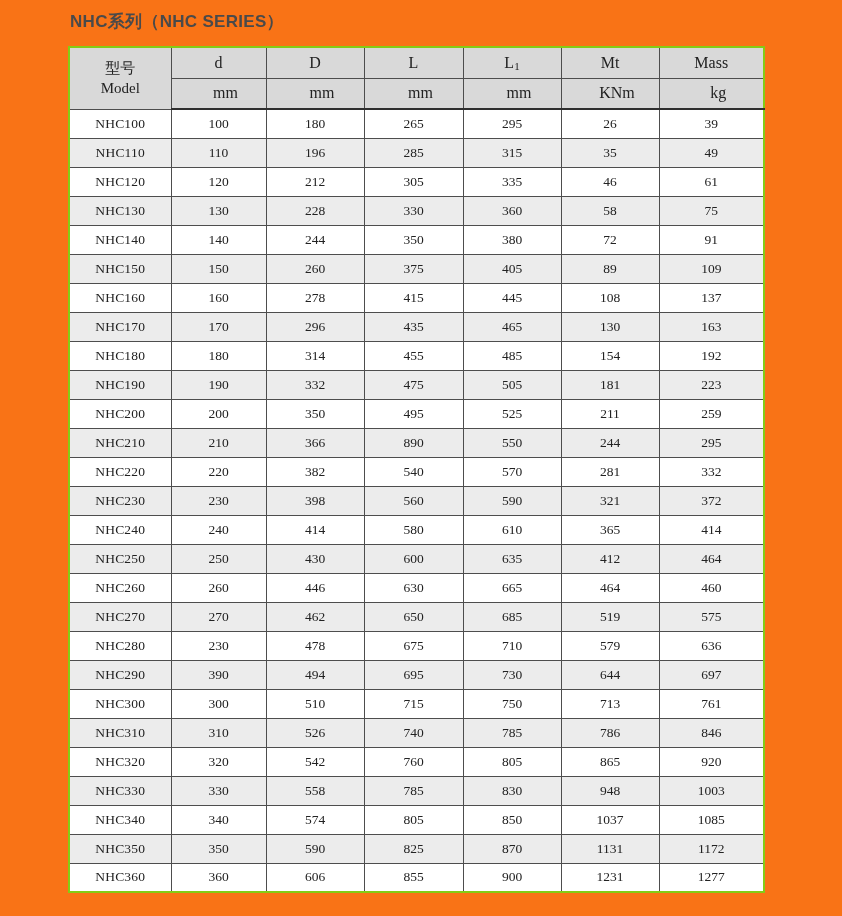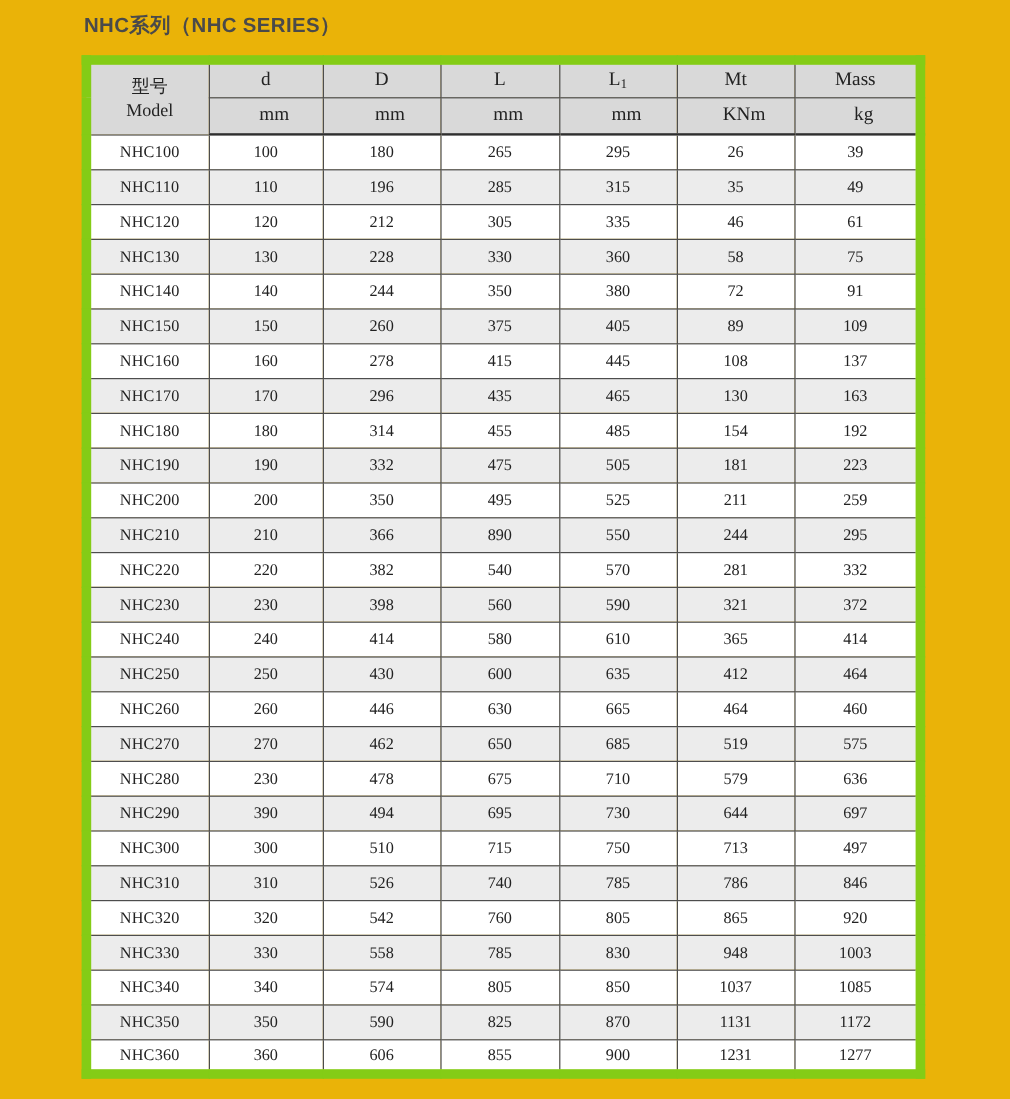--- a/index.html
+++ b/index.html
@@ -5,36 +5,36 @@
   * { margin: 0; padding: 0; box-sizing: border-box; }
   html, body {
     background: #ffffff;
     width: 842px;
     font-family: "Liberation Serif", "DejaVu Serif", serif;
   }
   .page {
     width: 842px;
     height: 916px;
     padding: 10px 0 0 68px;
-    background: #eab308;
+    background: #f97316;
   }
   .page-title {
     font-family: "Liberation Sans", "DejaVu Sans", sans-serif;
     font-weight: bold;
     font-size: 17px;
     color: #4a4a4a;
     letter-spacing: 0.3px;
     margin-bottom: 13px;
     margin-left: 2px;
   }
   table.spec-table {
     border-collapse: collapse;
     table-layout: fixed;
     width: 695px;
-    border: 8px solid #84cc16;
+    border: 2px solid #84cc16;
     font-family: "Liberation Serif", "DejaVu Serif", serif;
   }
   .spec-table th, .spec-table td {
     border: 1px solid #4d4d4d;
     text-align: center;
     vertical-align: middle;
     color: #222222;
   }
   .spec-table thead th {
     background: #d9d9d9;
@@ -286,21 +286,21 @@
           <td>644</td>
           <td>697</td>
         </tr>
         <tr>
           <td class="model-cell">NHC300</td>
           <td>300</td>
           <td>510</td>
           <td>715</td>
           <td>750</td>
           <td>713</td>
-          <td>497</td>
+          <td>761</td>
         </tr>
         <tr>
           <td class="model-cell">NHC310</td>
           <td>310</td>
           <td>526</td>
           <td>740</td>
           <td>785</td>
           <td>786</td>
           <td>846</td>
         </tr>

